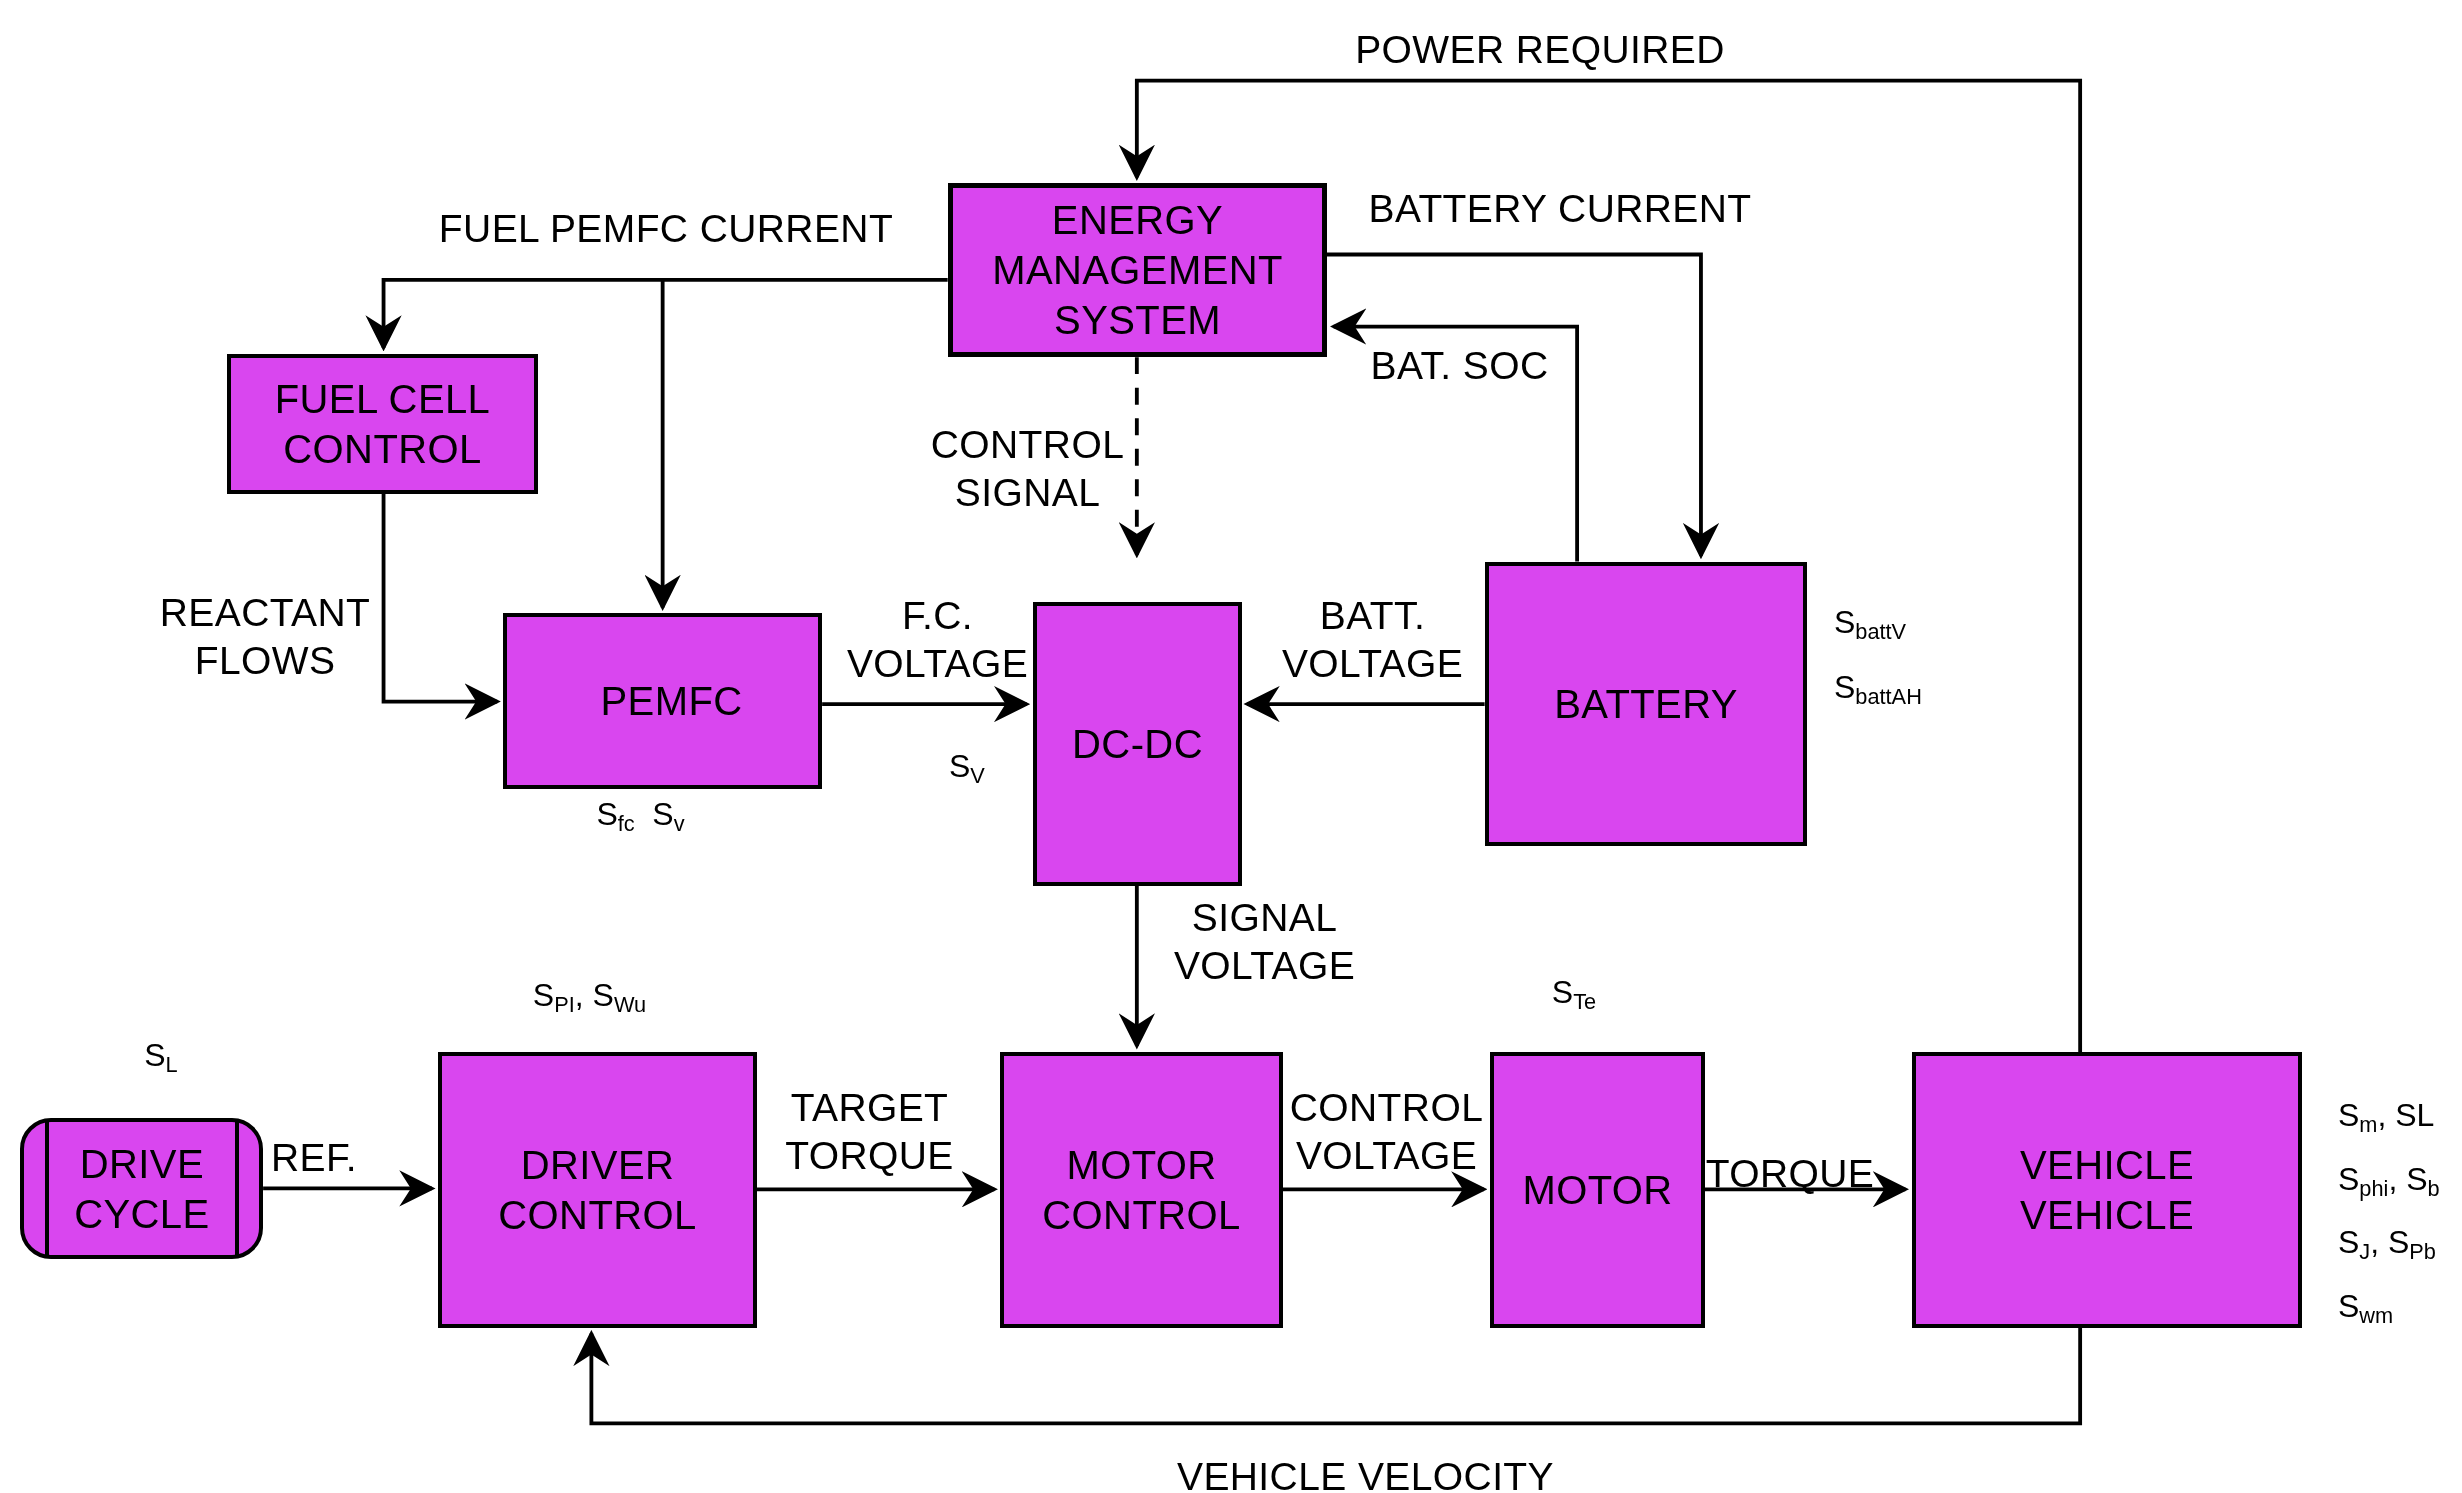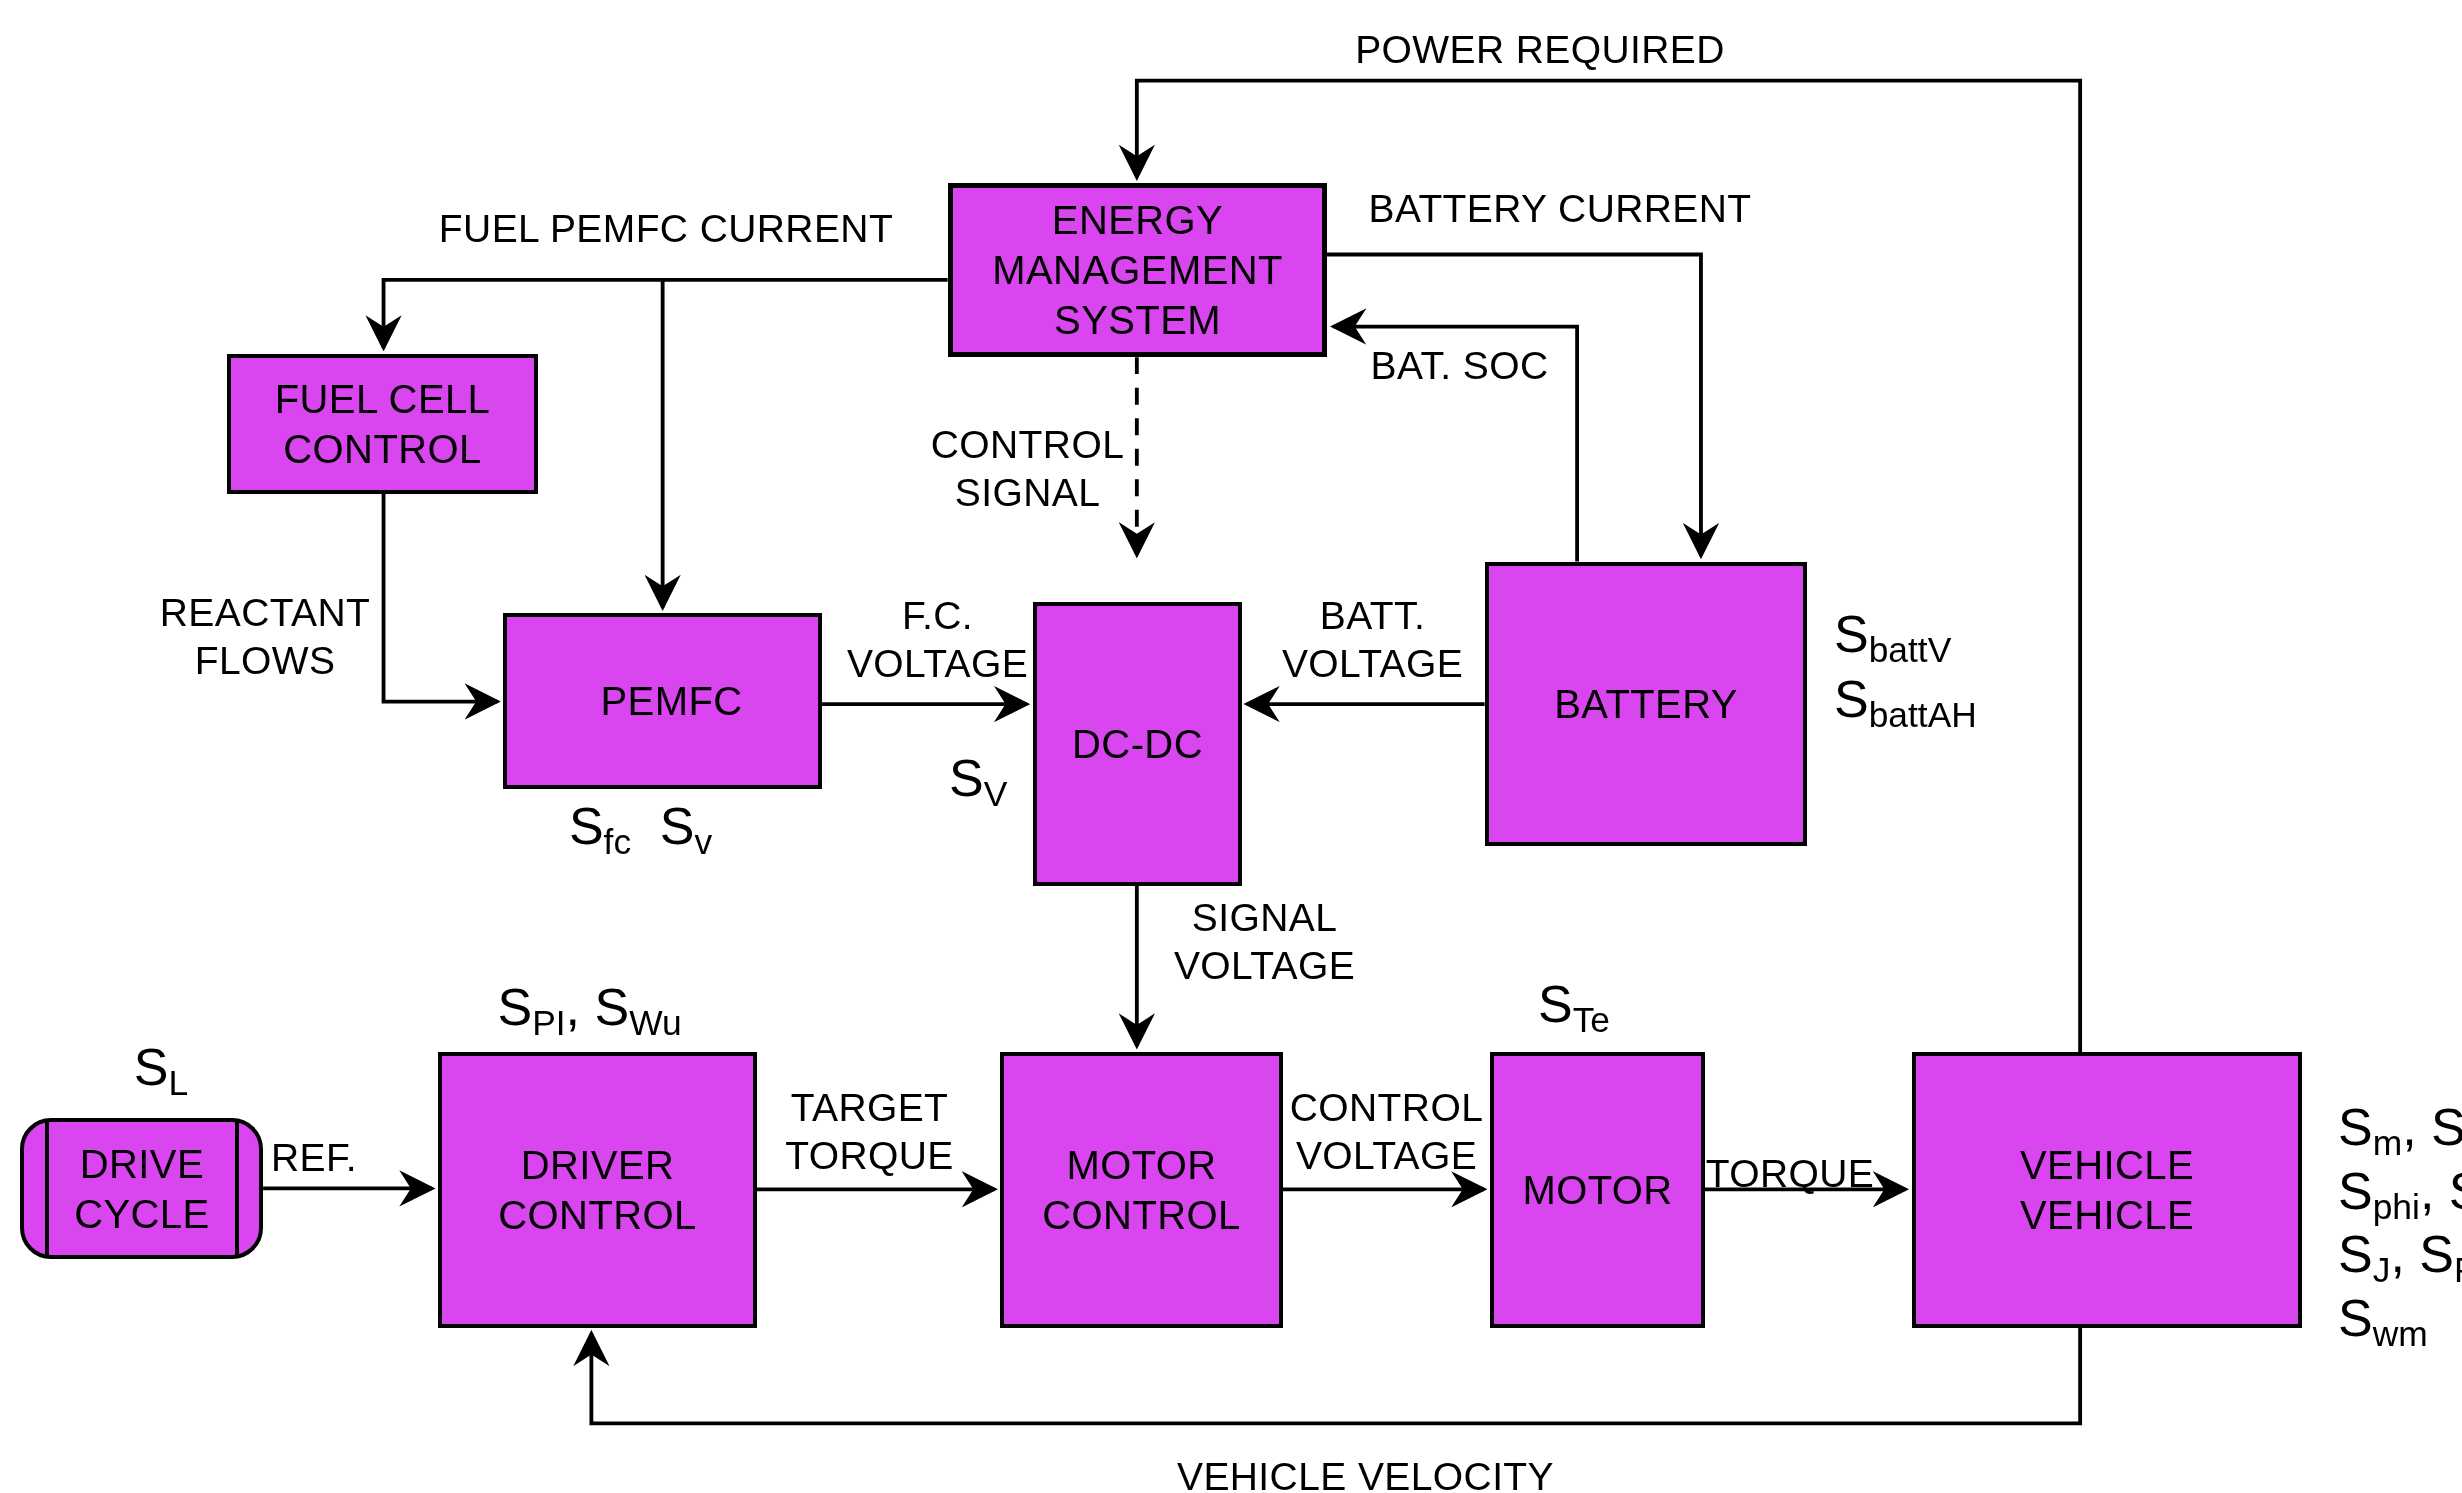--- a/index.html
+++ b/index.html
@@ -30,21 +30,21 @@
   .flow-label {
     position: absolute;
     font-size: 39px;
     line-height: 1.22;
     text-align: center;
     letter-spacing: 0.4px;
     white-space: nowrap;
   }
   .tag {
     position: absolute;
-    font-size: 52px;
+    font-size: 32px;
     text-align: center;
     white-space: nowrap;
   }
   .tag sub { font-size: 0.68em; vertical-align: -0.28em; letter-spacing: 0; }
   .gap-left { margin-left: 0.55em; }
   .inner-vline {
     position: absolute;
     top: 0; bottom: 0;
     width: 4.2px;
     background: #000000;

